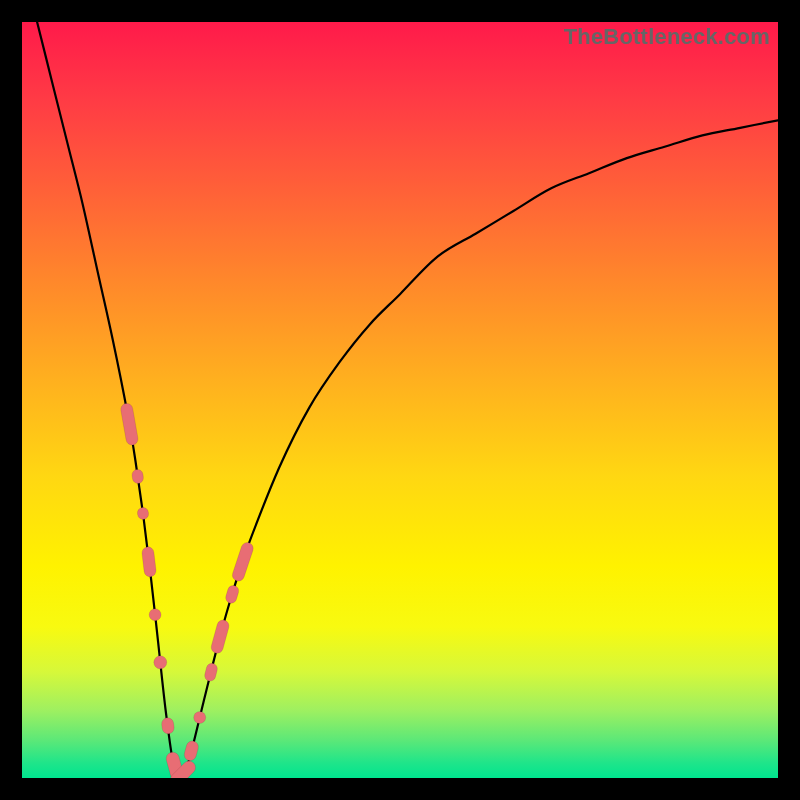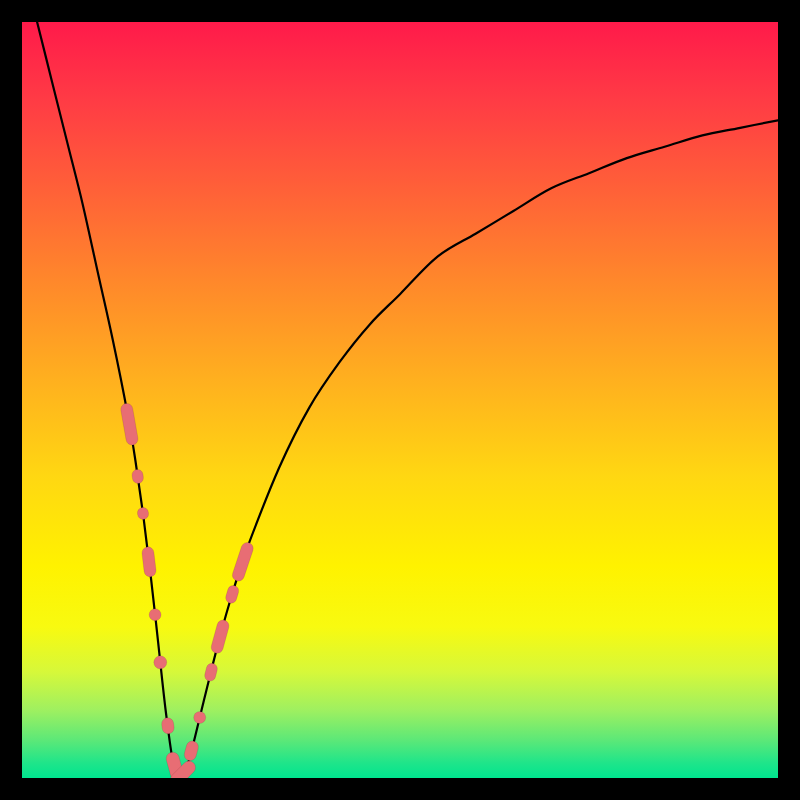--- a/index.html
+++ b/index.html
@@ -59,20 +59,21 @@
   .marker {
     fill: #e86d74;
     stroke: rgba(0,0,0,0.15);
     stroke-width: 0.6;
   }
 </style>
 </head>
 <body>
 
 <div class="frame">
+  <div class="watermark">TheBottleneck.com</div>
 
   <svg class="chart" viewBox="0 0 756 756">
     <path id="curvePath" class="curve" d="M 15.1 0.0 C 17.6 10.1, 25.2 40.3, 30.2 60.5 C 35.3 80.6, 40.3 100.8, 45.4 121.0 C 50.4 141.1, 55.4 160.0, 60.5 181.4 C 65.5 202.9, 70.6 226.8, 75.6 249.5 C 80.6 272.2, 85.7 293.6, 90.7 317.5 C 95.8 341.5, 102.1 373.0, 105.8 393.1 C 109.6 413.3, 110.9 422.1, 113.4 438.5 C 115.9 454.9, 118.4 472.5, 121.0 491.4 C 123.5 510.3, 126.0 530.5, 128.5 551.9 C 131.0 573.3, 133.6 597.2, 136.1 619.9 C 138.6 642.6, 141.1 667.8, 143.6 688.0 C 146.2 708.1, 148.7 729.5, 151.2 740.9 C 153.7 752.2, 156.2 756.0, 158.8 756.0 C 161.3 756.0, 162.5 753.5, 166.3 740.9 C 170.1 728.3, 176.4 700.6, 181.4 680.4 C 186.5 660.2, 191.5 638.8, 196.6 619.9 C 201.6 601.0, 206.6 583.4, 211.7 567.0 C 216.7 550.6, 219.2 541.8, 226.8 521.6 C 234.4 501.5, 247.0 468.7, 257.0 446.0 C 267.1 423.4, 277.2 403.2, 287.3 385.6 C 297.4 367.9, 307.4 354.1, 317.5 340.2 C 327.6 326.3, 337.7 313.7, 347.8 302.4 C 357.8 291.1, 366.7 283.5, 378.0 272.2 C 389.3 260.8, 403.2 244.4, 415.8 234.4 C 428.4 224.3, 441.0 219.2, 453.6 211.7 C 466.2 204.1, 478.8 196.6, 491.4 189.0 C 504.0 181.4, 516.6 172.6, 529.2 166.3 C 541.8 160.0, 554.4 156.2, 567.0 151.2 C 579.6 146.2, 592.2 140.5, 604.8 136.1 C 617.4 131.7, 630.0 128.5, 642.6 124.7 C 655.2 121.0, 667.8 116.5, 680.4 113.4 C 693.0 110.2, 705.6 108.4, 718.2 105.8 C 730.8 103.3, 749.7 99.5, 756.0 98.3"></path>
     <g id="markers">
         <rect x="86.4" y="396.2" width="42.0" height="12.0" rx="6.0" class="marker" transform="rotate(80.0 107.4 402.2)"></rect>
         <rect x="108.7" y="448.9" width="14.0" height="11.0" rx="5.5" class="marker" transform="rotate(81.6 115.7 454.4)"></rect>
         <rect x="115.0" y="485.9" width="12.0" height="11.0" rx="5.5" class="marker" transform="rotate(82.4 121.0 491.4)"></rect>
         <rect x="112.0" y="533.8" width="30.0" height="12.0" rx="6.0" class="marker" transform="rotate(83.2 127.0 539.8)"></rect>
         <circle cx="133.1" cy="592.7" r="6.0" class="marker"></circle>
         <circle cx="138.3" cy="640.3" r="6.5" class="marker"></circle>

